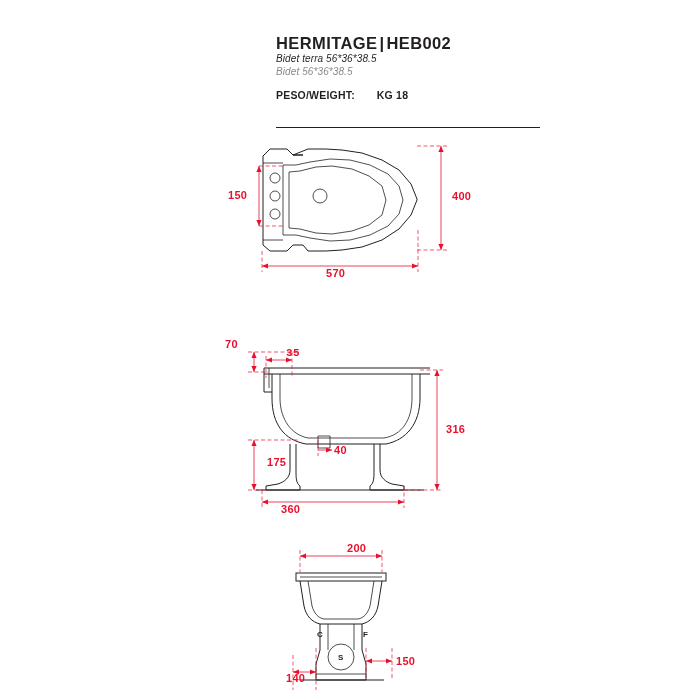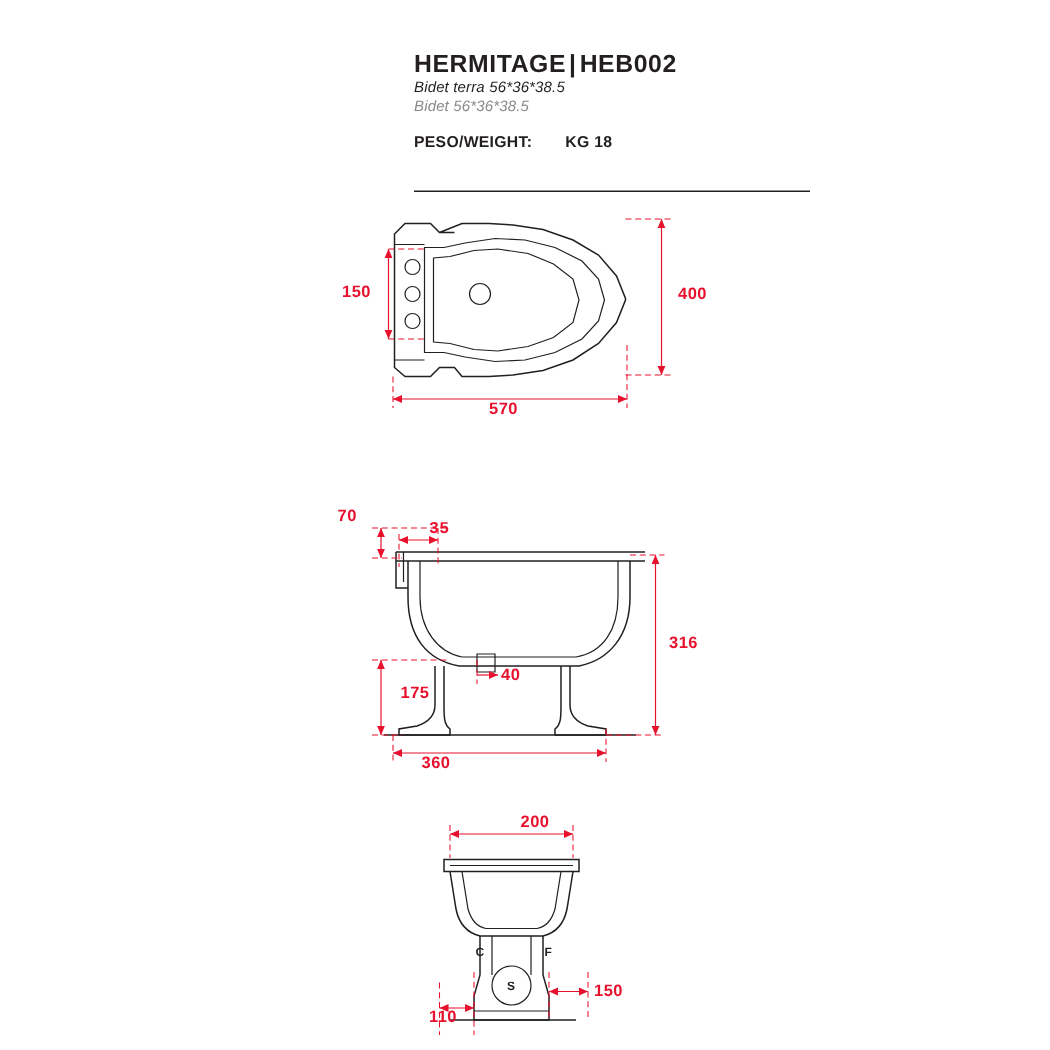--- a/index.html
+++ b/index.html
@@ -364,21 +364,21 @@
 
       <g>
         <line class="r-line" x1="366" y1="661" x2="392" y2="661"></line>
         <polygon class="r-fill" points="366,661 372,658.4 372,663.6"></polygon>
         <polygon class="r-fill" points="392,661 386,658.4 386,663.6"></polygon>
         <line class="r-dash" x1="366" y1="648" x2="366" y2="678"></line>
         <line class="r-dash" x1="392" y1="648" x2="392" y2="678"></line>
       </g>
     </svg>
     <div class="dim-text" style="left:331px; top:542px;margin-left:16px;">200</div>
-    <div class="dim-text" style="left:286px; top:672px;">110</div>
+    <div class="dim-text" style="left:286px; top:672px;">140</div>
     <div class="dim-text" style="left:396px; top:655px;">150</div>
 
     <div class="letter-text" style="left:317px; top:630px;">C</div>
     <div class="letter-text" style="left:363px; top:630px;">F</div>
     <div class="letter-text" style="left:338px; top:653px;">S</div>
   </div>
 
 </div>
 
 </body></html>

